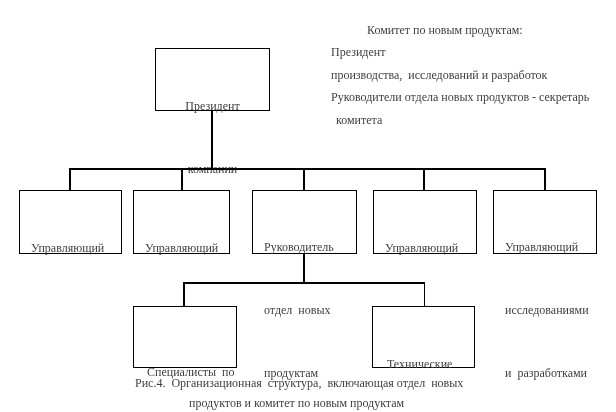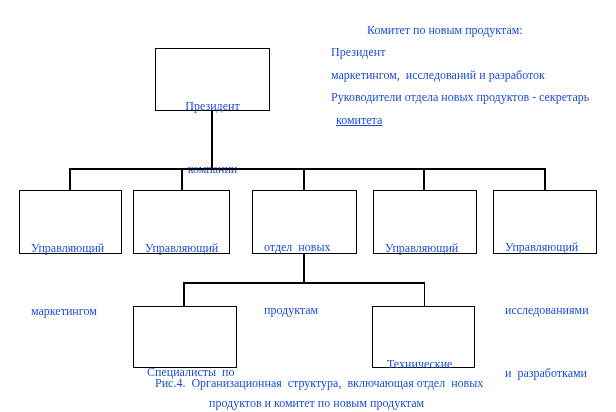--- a/index.html
+++ b/index.html
@@ -2,21 +2,21 @@
 <html><head>
 <meta charset="utf-8">
 <style>
   * { margin:0; padding:0; box-sizing:border-box; }
   html,body { background:#ffffff; }
   .page {
     position:relative;
     width:616px; height:412px;
     background:#ffffff;
     font-family:"Liberation Serif","DejaVu Serif",serif;
-    color:#1d4ed8;
+    color:#404040;
     overflow:hidden;
   }
   .obox {
     position:absolute;
     border:1.5px solid #000000;
     background:#ffffff;
     font-size:12px;
     line-height:21px;
     padding:5px 2px 0 11px;
     white-space:pre;
@@ -24,58 +24,58 @@
   .obox.centered { text-align:center; padding-left:0; padding-right:0; }
   .vline, .hline { position:absolute; background:#000000; }
   .vline { width:1.5px; }
   .hline { height:1.5px; }
   .txtline { white-space:pre; font-size:12px; }
   .committee {
     position:absolute; left:331px; top:19px;
     line-height:22.4px;
   }
   .committee .title { margin-left:36px; }
-  .committee .cont { margin-left:5px;text-decoration:underline; }
-  .caption-line { position:absolute; line-height:14px;margin-left:20px; }
+  .committee .cont { margin-left:5px; }
+  .caption-line { position:absolute; line-height:14px; }
 </style>
 </head>
 <body>
 
 <div class="page">
 
   <div class="committee">
     <div class="txtline title">Комитет по новым продуктам:</div>
     <div class="txtline">Президент</div>
-    <div class="txtline">маркетингом,  исследований и разработок</div>
+    <div class="txtline">производства,  исследований и разработок</div>
     <div class="txtline">Руководители отдела новых продуктов - секретарь</div>
     <div class="txtline cont">комитета</div>
   </div>
 
   <div class="obox centered" style="left:155px; top:48px; width:115px; height:63px;">
     <div>Президент</div>
     <div>компании</div>
   </div>
 
   <div class="vline" style="left:211.2px; top:111px; height:57px;"></div>
   <div class="hline" style="left:69.2px; top:168px; width:476.5px;"></div>
   <div class="vline" style="left:69.2px;  top:168px; height:22px;"></div>
   <div class="vline" style="left:181.2px; top:168px; height:22px;"></div>
   <div class="vline" style="left:303.2px; top:168px; height:22px;"></div>
   <div class="vline" style="left:423.2px; top:168px; height:22px;"></div>
   <div class="vline" style="left:544.2px; top:168px; height:22px;"></div>
 
   <div class="obox" style="left:19px; top:190px; width:103px; height:64px;">
     <div>Управляющий</div>
-    <div>маркетингом</div>
   </div>
   <div class="obox" style="left:133px; top:190px; width:97px; height:64px;">
     <div>Управляющий</div>
     <div>финансами</div>
   </div>
   <div class="obox" style="left:252px; top:190px; width:105px; height:64px; padding-top:4px; line-height:21px;">
+    <div>Руководитель</div>
     <div>отдел  новых</div>
     <div>продуктам</div>
   </div>
   <div class="obox" style="left:373px; top:190px; width:104px; height:64px;">
     <div>Управляющий</div>
     <div>производством</div>
   </div>
   <div class="obox" style="left:493px; top:190px; width:104px; height:64px; padding-top:4px;">
     <div>Управляющий</div>
     <div>исследованиями</div>

